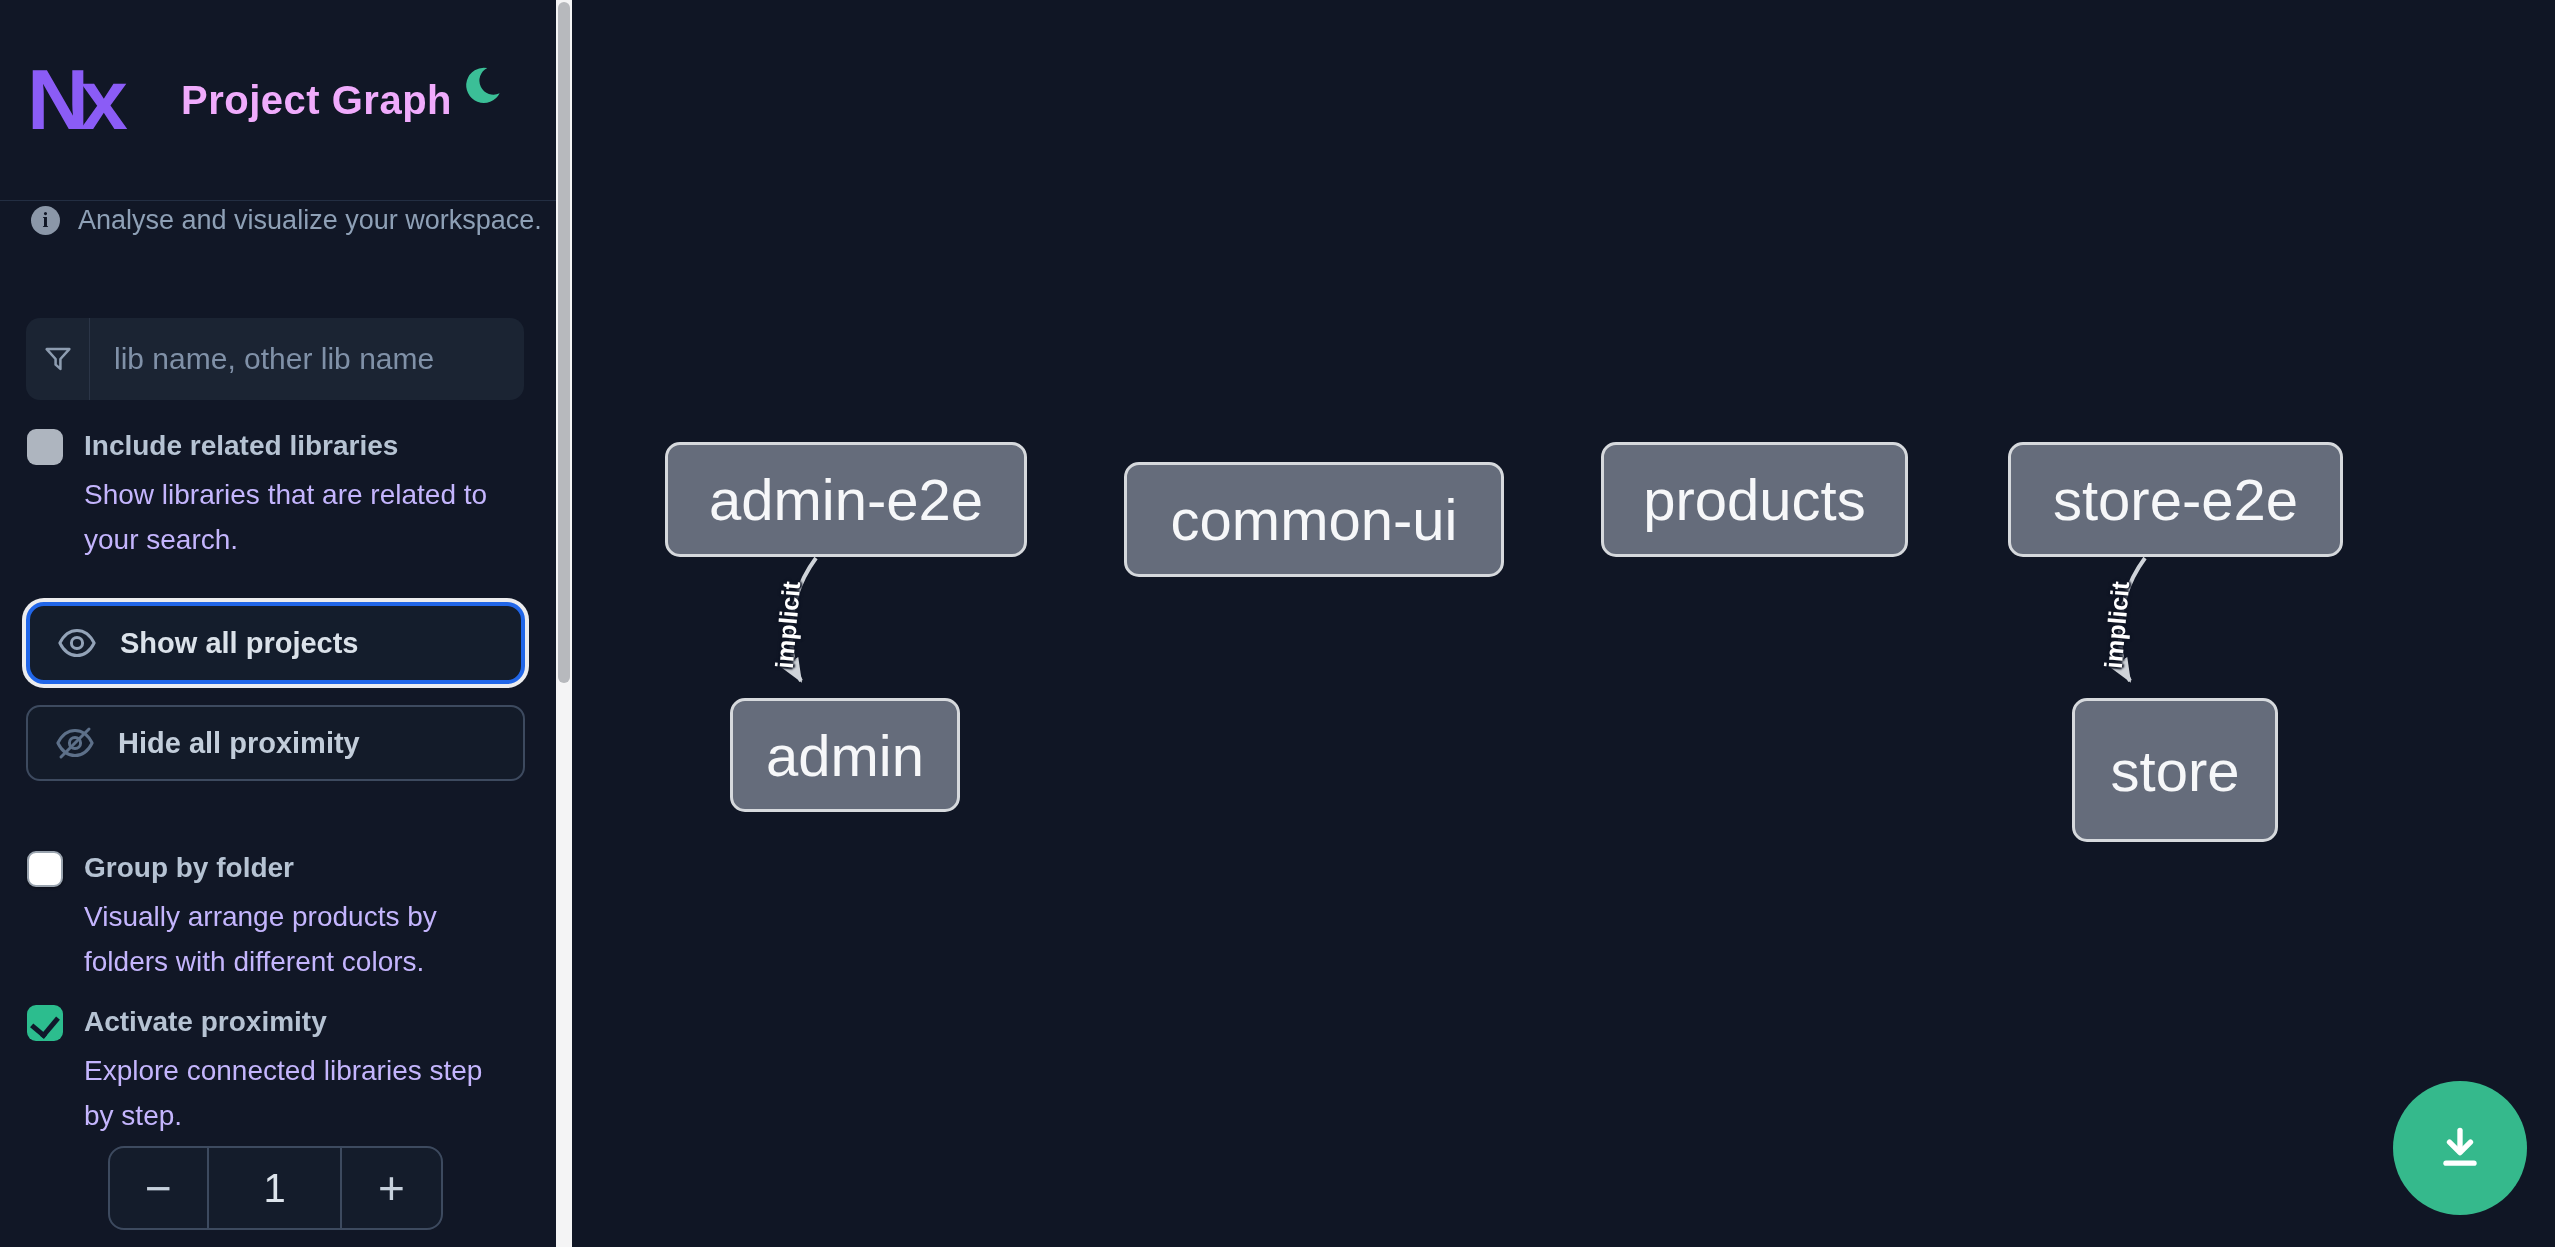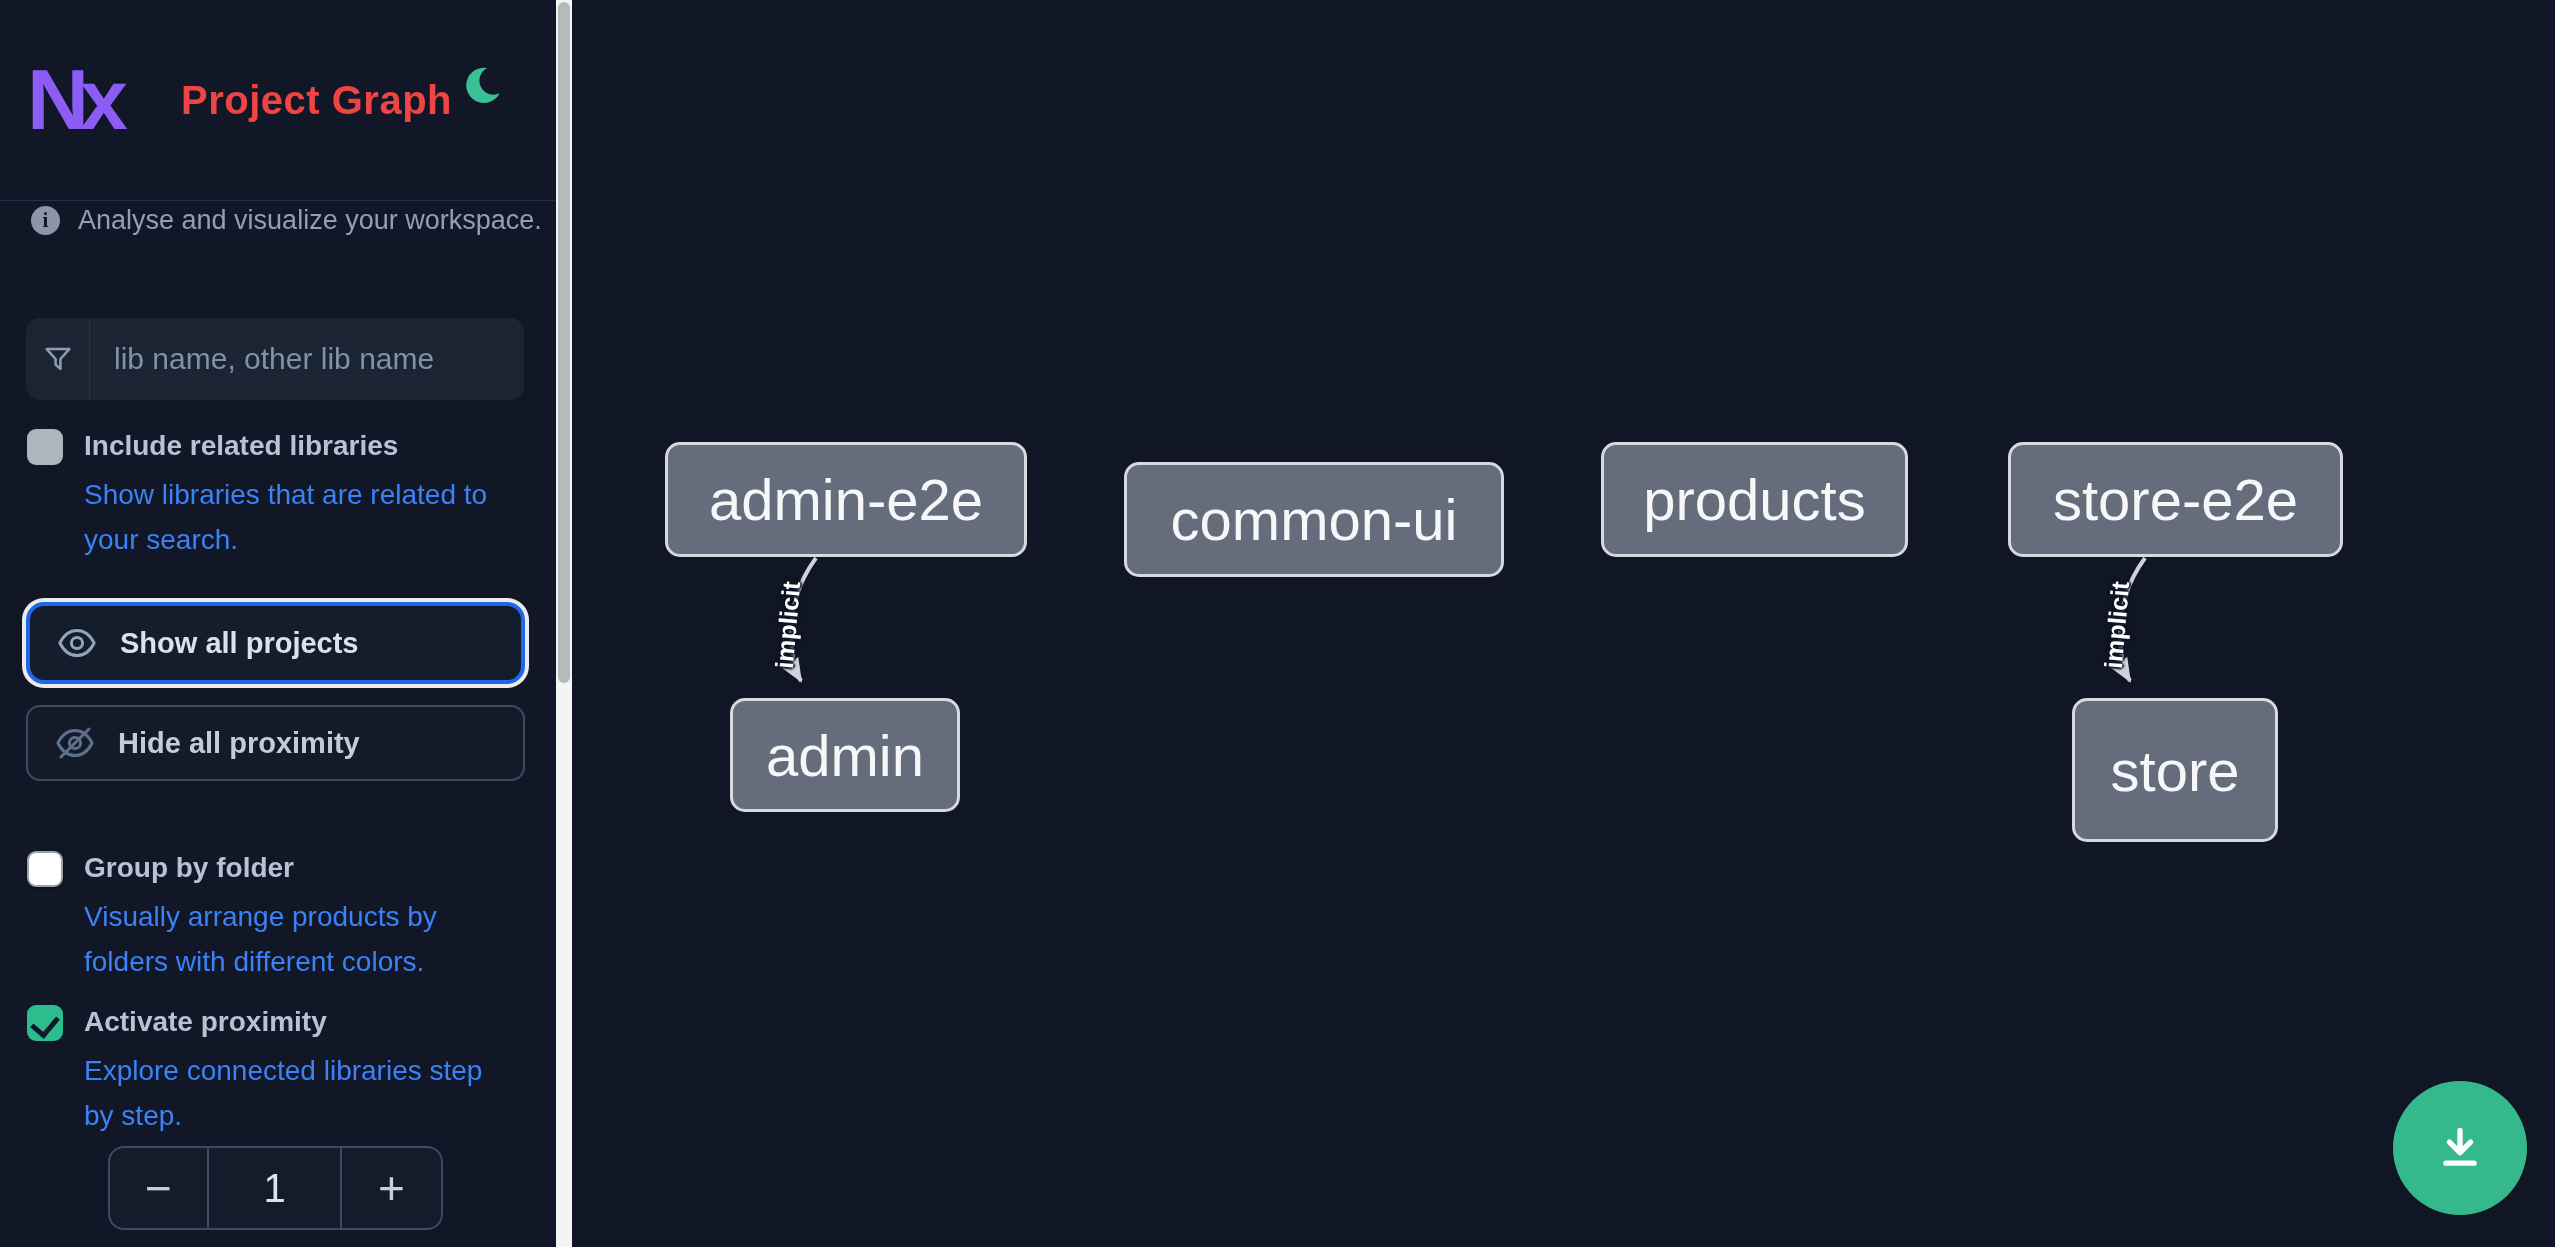--- a/index.html
+++ b/index.html
@@ -6,21 +6,21 @@
   html,body { background:#0b101d; }
   body { font-family:"Liberation Sans", sans-serif; }
   .canvas { position:relative; width:2555px; height:1247px; overflow:hidden; background:#101625; }
 
   
   .sidebar { position:absolute; left:0; top:0; width:557px; height:1247px; background:#111726; }
 
   .sb-header { position:absolute; left:0; top:0; width:557px; height:201px; border-bottom:1px solid #232e42; }
   .logo { position:absolute; left:27px; top:56px; width:110px; height:90px; color:#8b5cf6;
           font-weight:900; font-size:86px; letter-spacing:-9px; line-height:86px; }
-  .app-title { position:absolute; left:181px; top:78px; font-size:40px; font-weight:700; color:#ef4444; letter-spacing:.5px; }
+  .app-title { position:absolute; left:181px; top:78px; font-size:40px; font-weight:700; color:#f0abfc; letter-spacing:.5px; }
   .theme-toggle { position:absolute; left:462px; top:62px; width:48px; height:48px; border:none; background:transparent; cursor:pointer; }
 
   .tagline-row { position:absolute; left:31px; top:205px; display:flex; align-items:center; gap:18px; }
   .info-icon { width:29px; height:29px; border-radius:50%; background:#8b97a8; color:#111726;
                font-size:21px; font-weight:700; display:flex; align-items:center; justify-content:center; font-family:"Liberation Serif", serif; }
   .tagline { font-size:27px; color:#8ea0b6; }
 
   .search-box { position:absolute; left:26px; top:318px; width:498px; height:82px; background:#1b2433;
                 border-radius:14px; display:flex; align-items:stretch; overflow:hidden; }
   .search-icon-cell { width:68px; display:flex; align-items:center; justify-content:center; border-right:1px solid #2b3547; }
@@ -33,21 +33,21 @@
   .opt-group { top:848px; }
   .opt-proximity { top:1002px; }
   .checkbox { position:absolute; left:0; top:3px; width:36px; height:36px; border-radius:9px; cursor:pointer; }
   .cb-gray { background:#aeb5bf; }
   .cb-white { background:#ffffff; border:2px solid #99a3ae; box-shadow:0 1px 3px rgba(0,0,0,.45); }
   .cb-green { background:#2cbd8e; }
   .cb-green::after { content:""; position:absolute; left:9px; top:6px; width:13px; height:20px;
                      border:solid #10182b; border-width:0 5px 5px 0; transform:rotate(40deg); }
   .option .texts { margin-left:57px; width:450px; }
   .opt-label { font-size:28px; font-weight:700; color:#b6c3d3; line-height:40px; }
-  .opt-desc { font-size:28px; color:#3b82f6; line-height:45px; margin-top:6px; }
+  .opt-desc { font-size:28px; color:#c4b5fd; line-height:45px; margin-top:6px; }
   .opt-include .opt-desc { width:440px; }
   .opt-group .opt-desc { width:385px; }
   .opt-proximity .opt-desc { width:405px; }
 
   .sb-btn { position:absolute; left:26px; width:499px; display:flex; align-items:center; gap:22px;
             padding-left:26px; cursor:pointer; font-family:"Liberation Sans", sans-serif; }
   .btn-show { top:602px; height:82px; background:#141d2c; border:4px solid #2166e8; border-radius:18px;
               box-shadow:0 0 0 4px rgba(255,255,255,.92); }
   .btn-show .sb-btn-label { font-size:29px; font-weight:700; color:#dbe2ea; }
   .btn-hide { top:705px; height:76px; background:#131b29; border:2px solid #3d4a5f; border-radius:14px; }

